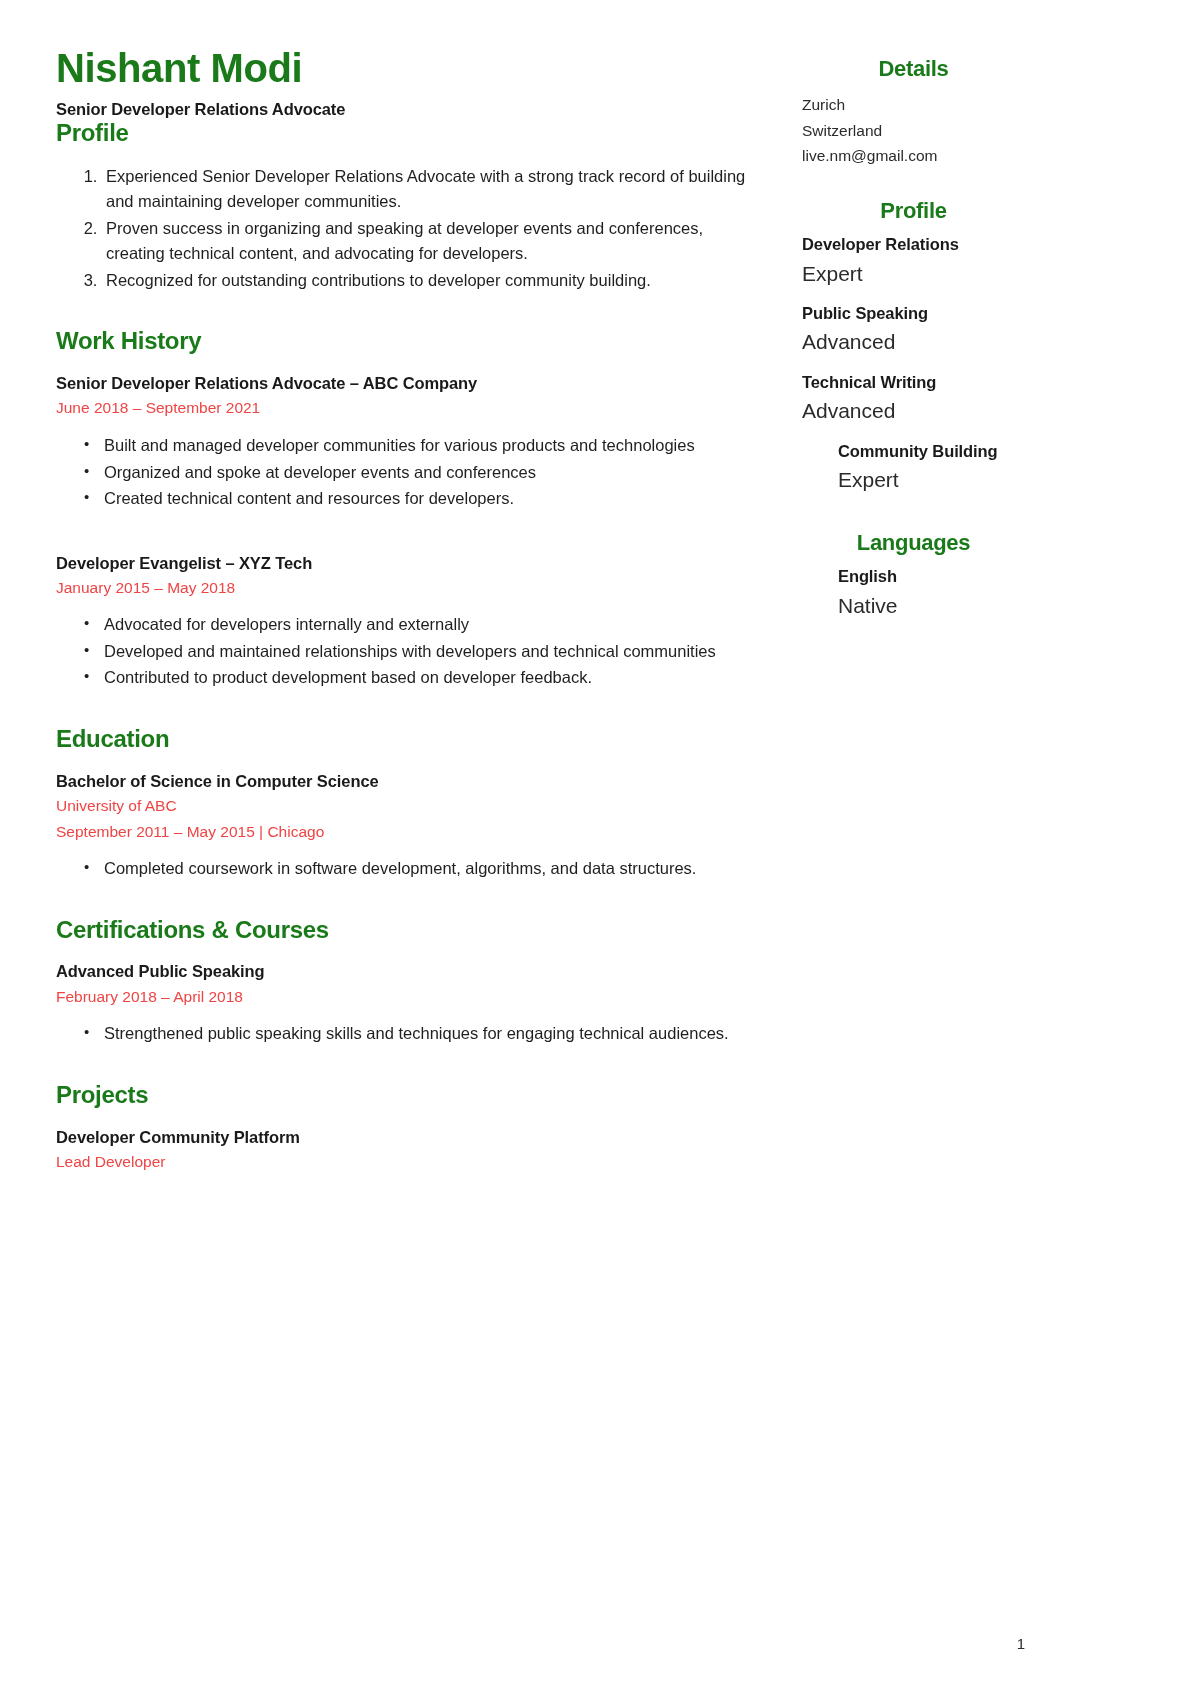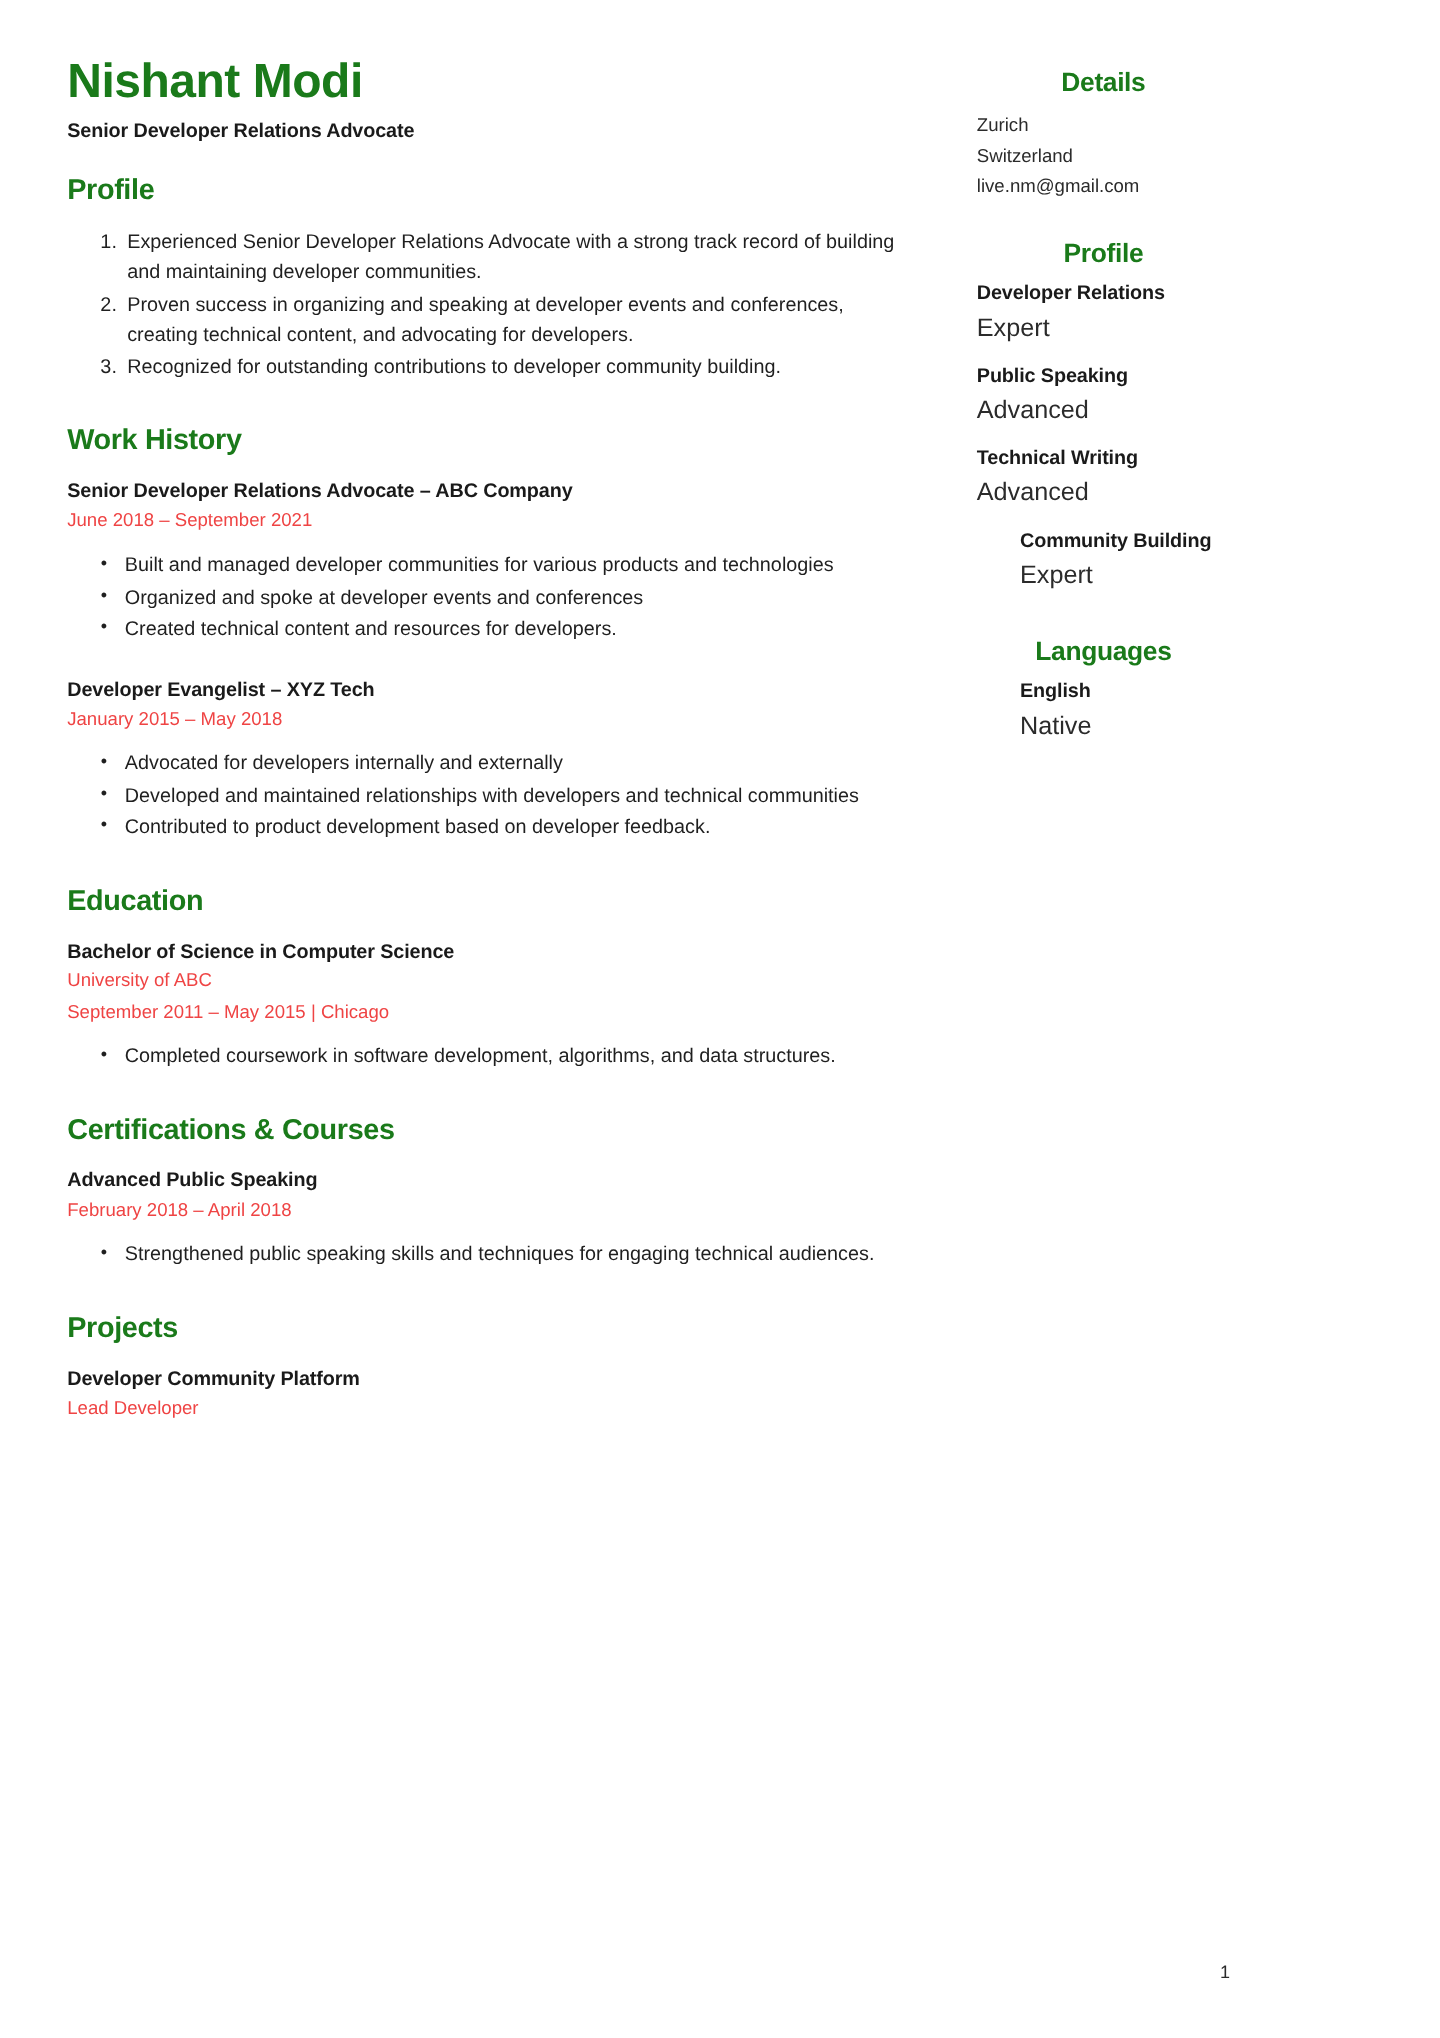--- a/index.html
+++ b/index.html
@@ -16,21 +16,21 @@
     position: relative;
     overflow: hidden;
   }
 
   .page {
     position: relative;
     width: 1087px;
     height: 1698px;
     padding: 46px 62px 0 56px;
     display: flex;
-    gap: 12px;
+    gap: 0;
   }
 
   
   .col-main {
     width: 700px;
     flex: 0 0 700px;
     padding-right: 10px;
   }
 
   .col-side {
@@ -47,21 +47,20 @@
     letter-spacing: -0.4px;
     line-height: 1.12;
     margin-bottom: 9px;
   }
 
   .headline {
     font-size: 16.5px;
     font-weight: bold;
     color: #1a1a1a;
     letter-spacing: -0.1px;
-    margin-bottom: 26px;
   }
 
   
   .sec-h {
     font-size: 24px;
     font-weight: bold;
     color: #1a7a1a;
     letter-spacing: -0.3px;
     line-height: 1.2;
     margin-bottom: 16px;
@@ -101,21 +100,21 @@
   ul.bullets li:before {
     content: "\2022";
     position: absolute;
     left: 2px;
     top: -1px;
     font-size: 15px;
     color: #1f1f1f;
   }
 
   
-  .entry { margin-bottom: 26px; }
+  .entry { margin-bottom: 40px; }
   .entry:last-child { margin-bottom: 0; }
 
   .entry-title {
     font-size: 16.5px;
     font-weight: bold;
     color: #1a1a1a;
     letter-spacing: -0.1px;
     line-height: 1.35;
   }
 

